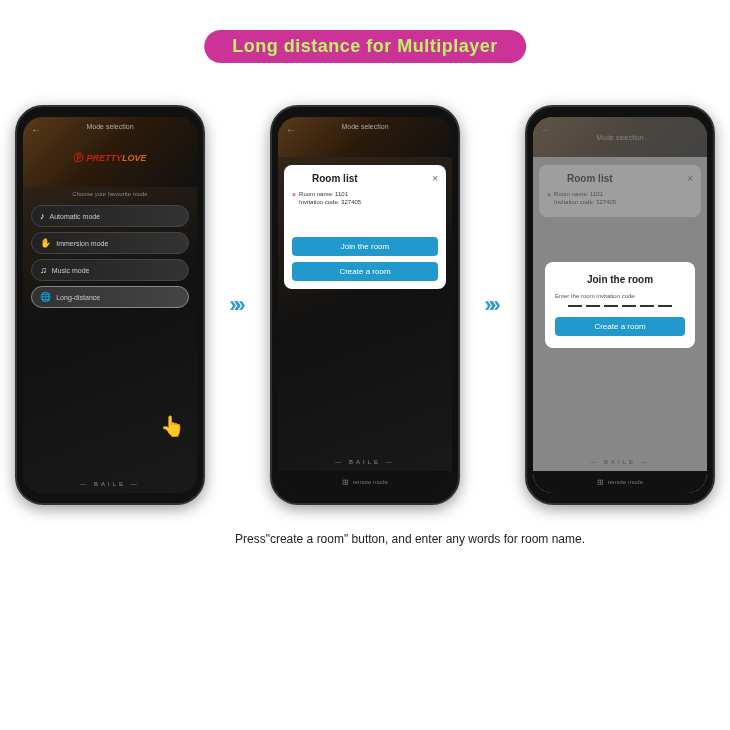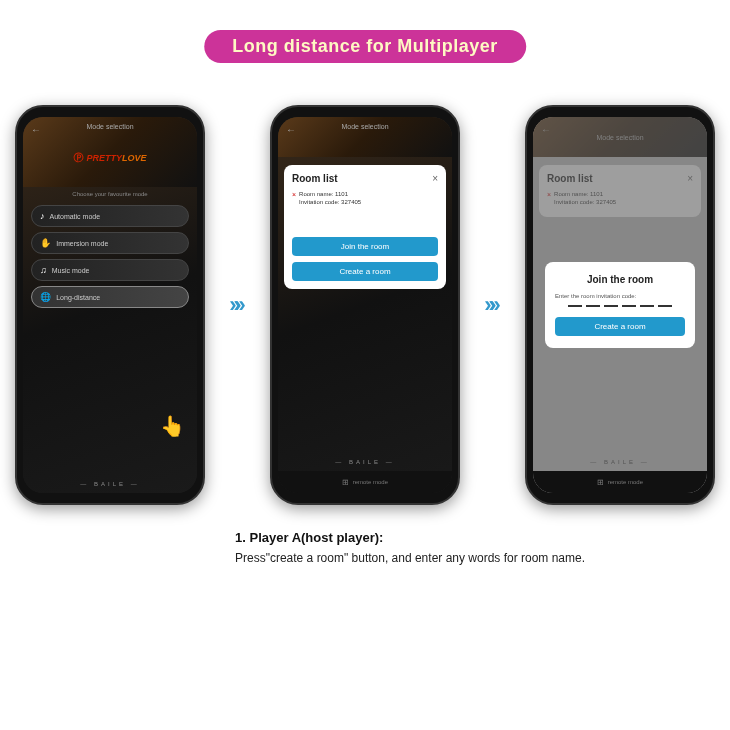--- a/index.html
+++ b/index.html
@@ -17,21 +17,21 @@
       position: absolute;
       top: 30px;
       left: 50%;
       transform: translateX(-50%);
       background: #cc3399;
       border-radius: 20px;
       padding: 6px 28px;
       white-space: nowrap;
     }
     .title-text {
-      color: #fef9c3;
+      color: #bef264;
       font-size: 18px;
       font-weight: bold;
       letter-spacing: 0.5px;
     }
 
     
     .phones-area {
       position: absolute;
       top: 90px;
       left: 15px;
@@ -184,20 +184,21 @@
     .modal-title-bar {
       display: flex;
       align-items: center;
       justify-content: space-between;
       margin-bottom: 6px;
     }
     .modal-title {
       font-size: 10px;
       font-weight: bold;
       color: #222;
+      margin-left: 20px;
     }
     .modal-close {
       font-size: 10px;
       color: #666;
     }
     .room-item {
       display: flex;
       align-items: flex-start;
       gap: 3px;
       margin-bottom: 2px;
@@ -495,19 +496,15 @@
         <span class="baile-footer" style="bottom:28px;color:#555;">— BAILE —</span>
       </div>
     </div>
   </div>
 
 </div>
 
 <div class="descriptions">
   <div class="desc-block" style="flex:0 0 200px;"></div>
   <div class="desc-block">
-    <div class="desc-number">
-      <span>1.</span>
-      <span>Player A(host player):</span>
-    </div>
     <div class="desc-text">Press"create a room" button, and enter any words for room name.</div>
   </div>
 </div>
 
 </body></html>

